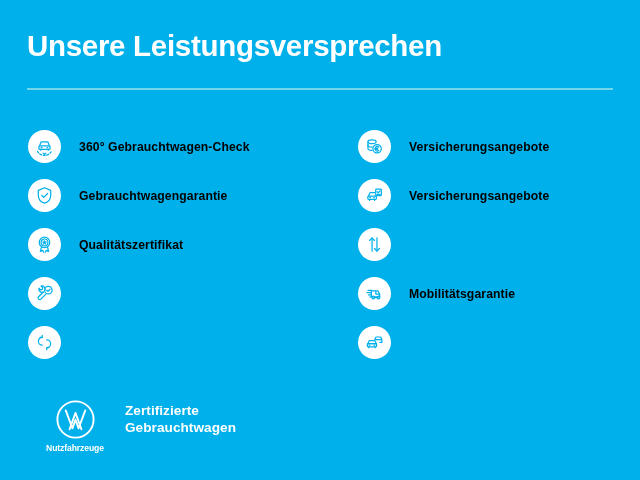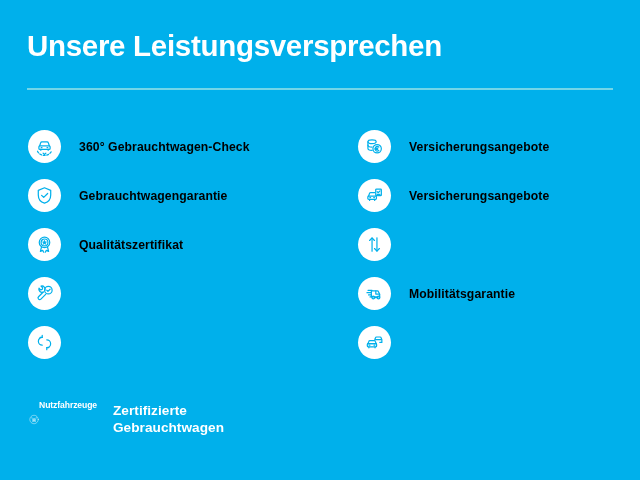--- a/index.html
+++ b/index.html
@@ -88,22 +88,23 @@
   #brand-lockup {
     position: absolute;
     left: 29px;
     top: 398px;
     display: flex;
     align-items: flex-start;
   }
   #vw-mark-wrap {
     width: 68px;
     display: flex;
-    flex-direction: row;
-    align-items: flex-start;
+    flex-direction: column;
+    align-items: center;
+    margin-left: 12px;
   }
   #vw-mark {
     width: 43px;
     height: 43px;
     display: block;
   }
   #vw-subbrand {
     margin-top: 2px;
     color: #ffffff;
     font-size: 8.6px;

